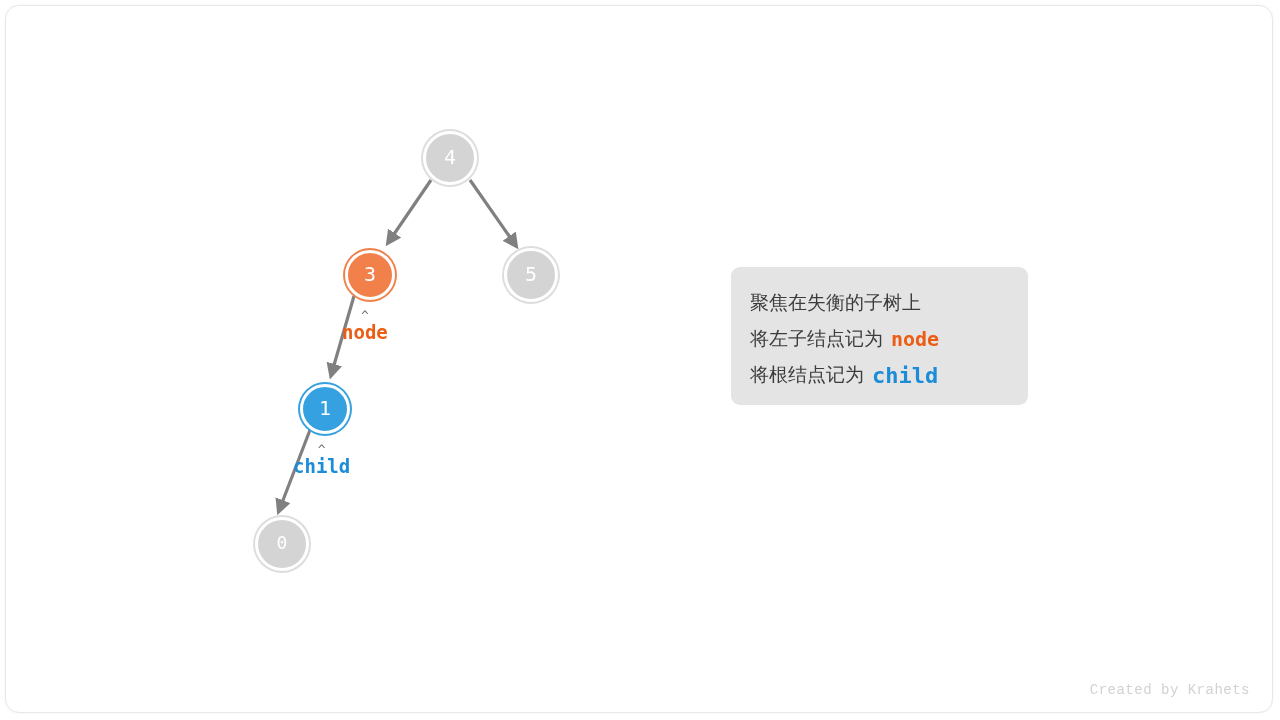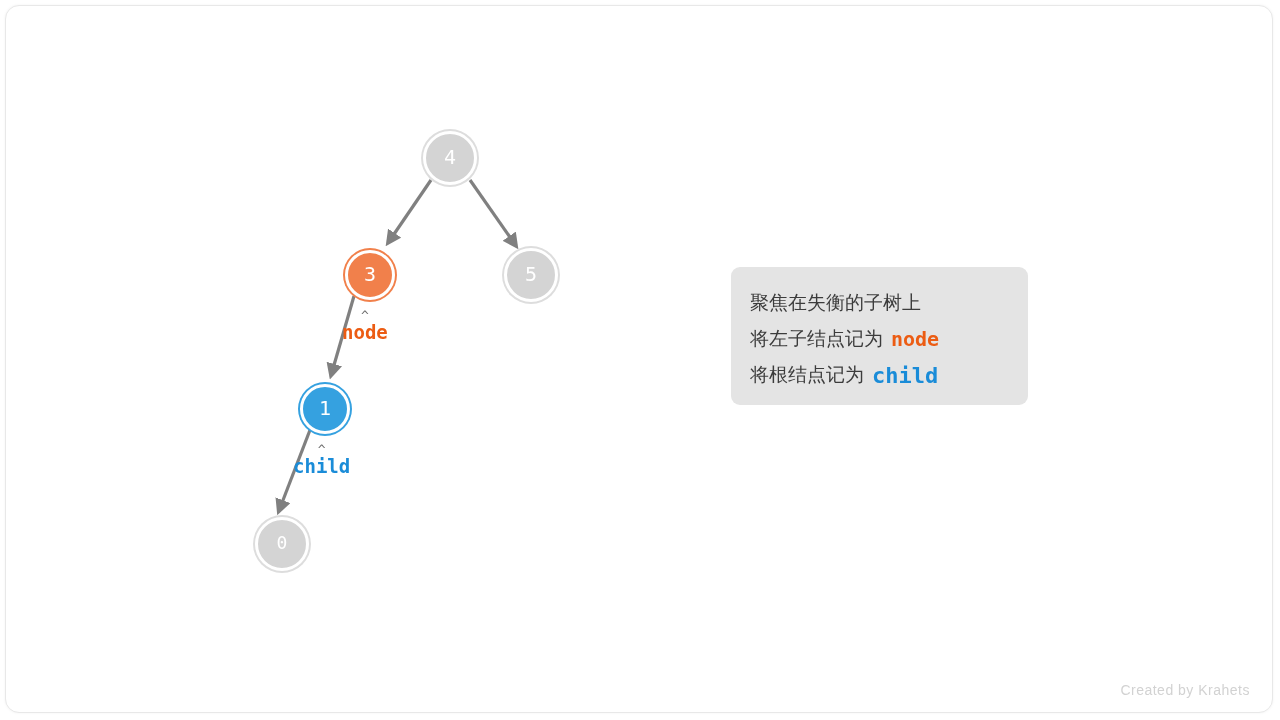--- a/index.html
+++ b/index.html
@@ -133,21 +133,21 @@
     padding-left: 8px;
   }
   .info-line .code.orange { color: #ec5c13; }
   .info-line .code.blue { color: #1a8cd8; font-size: 22px; }
 
   
   #credit {
     position: absolute;
     right: 30px;
     bottom: 22px;
-    font-family: Liberation Sans, sans-serif;
+    font-family: Liberation Mono, monospace;
     font-size: 14px;
     color: #d2d2d2;
     letter-spacing: 0.5px;
     user-select: none;
   }
 </style>
 </head>
 <body>
 
 <div id="canvas">

